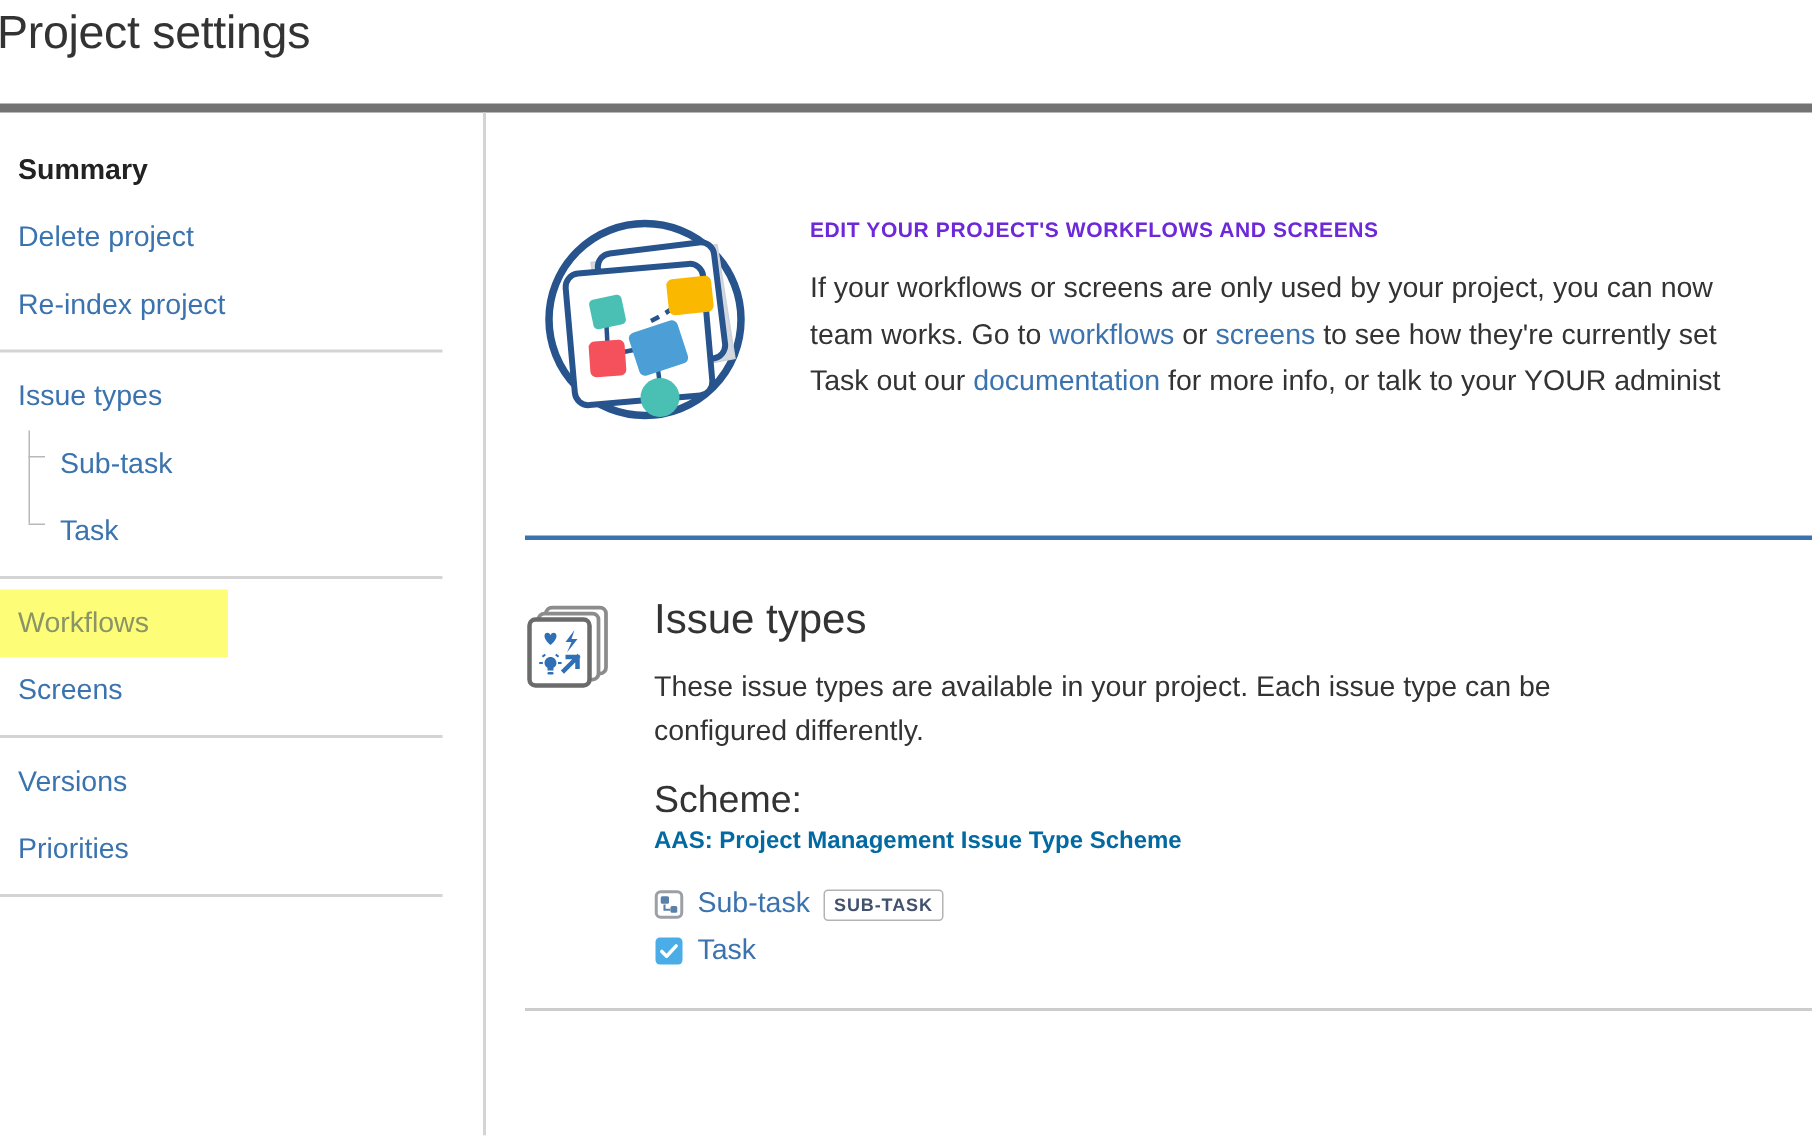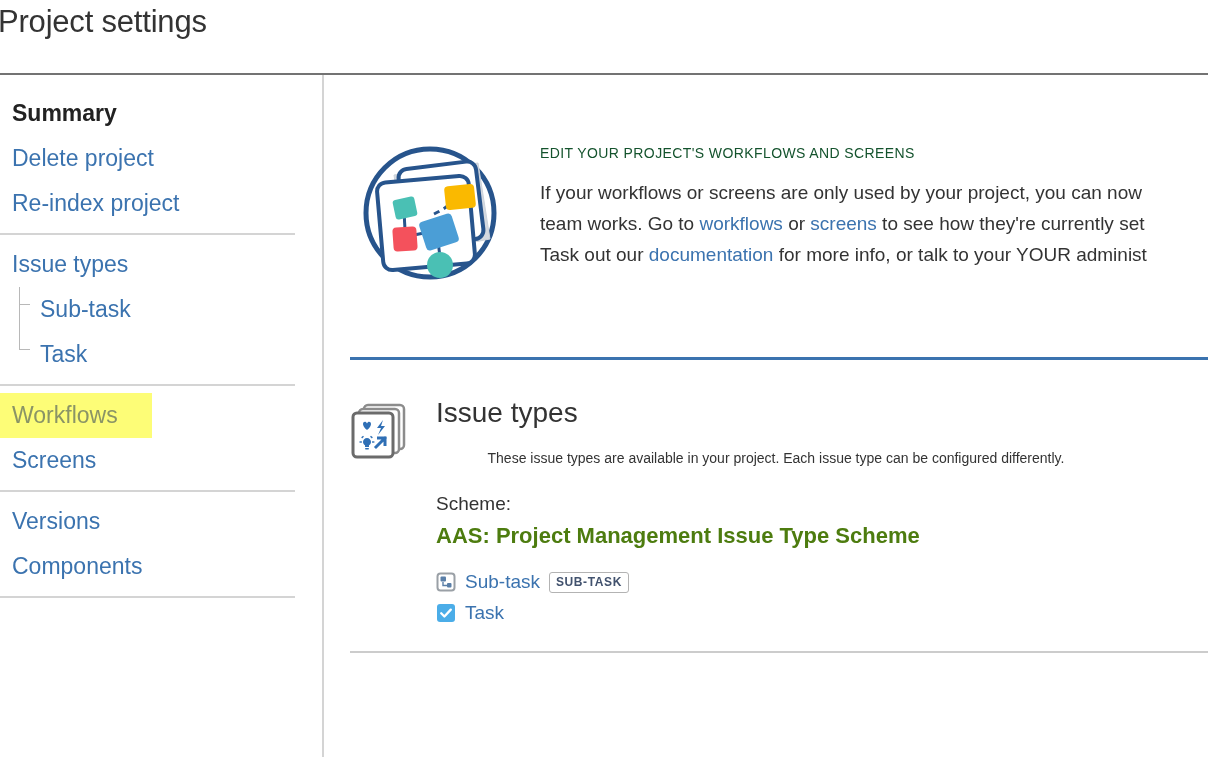--- a/index.html
+++ b/index.html
@@ -13,21 +13,21 @@
     font-family: "Liberation Sans", sans-serif;
     color: #333333;
   }
 
   
   .page-header {
     height: 75px;
     padding-left: 0px;
     display: flex;
     align-items: flex-start;
-    border-bottom: 2px solid #737373;
+    border-bottom: 6px solid #737373;
   }
   .page-title {
     font-size: 31px;
     font-weight: 400;
     color: #333333;
     line-height: 40px;
     margin: 0;
     padding-top: 2px;
     margin-left: -2px;
     letter-spacing: -0.2px;
@@ -45,21 +45,21 @@
   .sidebar {
     width: 324px;
     flex: 0 0 324px;
     border-right: 2px solid #d4d4d4;
     padding-top: 16px;
     position: relative;
   }
   .nav-group { padding: 0; margin: 0; }
   .nav-item {
     display: block;
-    font-size: 23px;
+    font-size: 19px;
     line-height: 23px;
     padding: 11px 0 11px 12px;
     color: #3b73af;
     text-decoration: none;
     cursor: pointer;
     white-space: nowrap;
   }
   .nav-item.is-current {
     font-weight: bold;
     color: #222222;
@@ -124,23 +124,23 @@
     gap: 30px;
   }
   .banner-illustration {
     flex: 0 0 160px;
     width: 160px;
     height: 160px;
   }
   .banner-text { flex: 1 1 auto; padding-top: 10px; min-width: 0; }
   .banner-heading {
     font-size: 14px;
-    font-weight: normal;
+    font-weight: bold;
     letter-spacing: 0.4px;
-    color: #14532d;
+    color: #6d28d9;
     margin: 0 0 16px 0;
     white-space: nowrap;
   }
   .banner-body {
     font-size: 19px;
     line-height: 31px;
     color: #333333;
     width: 960px;
     white-space: nowrap;
   }
@@ -162,37 +162,36 @@
   .section-icon { flex: 0 0 62px; width: 62px; height: 62px; padding-top: 6px; }
   .section-body { flex: 1 1 auto; min-width: 0; }
   .section-title {
     font-size: 28px;
     font-weight: 400;
     color: #333333;
     margin: 0 0 14px 0;
     line-height: 34px;
   }
   .section-desc {
-    font-size: 14px;
+    font-size: 19px;
     line-height: 29px;
     color: #333333;
     margin: 0 0 18px 0;
     max-width: 680px;
-    text-align: center;
   }
   .scheme-label {
-    font-size: 19px;
+    font-size: 25px;
     line-height: 26px;
     color: #333333;
     margin-bottom: 6px;
   }
   .scheme-link {
-    font-size: 22px;
+    font-size: 16px;
     font-weight: bold;
-    color: #4d7c0f;
+    color: #0369a1;
     text-decoration: none;
     cursor: pointer;
     display: inline-block;
     margin-bottom: 22px;
   }
   .type-row {
     display: flex;
     align-items: center;
     gap: 9px;
     margin-bottom: 9px;
@@ -261,21 +260,21 @@
       <div>
         <a class="nav-item is-highlighted">Workflows</a>
       </div>
       <a class="nav-item">Screens</a>
     </div>
 
     <div class="nav-divider"></div>
 
     <div class="nav-group">
       <a class="nav-item">Versions</a>
-      <a class="nav-item">Components</a>
+      <a class="nav-item">Priorities</a>
     </div>
 
     <div class="nav-divider"></div>
   </nav>
 
   <main class="main">
 
     <section class="banner">
       <div class="banner-illustration">
         <svg viewBox="0 0 160 160" width="160" height="160">

